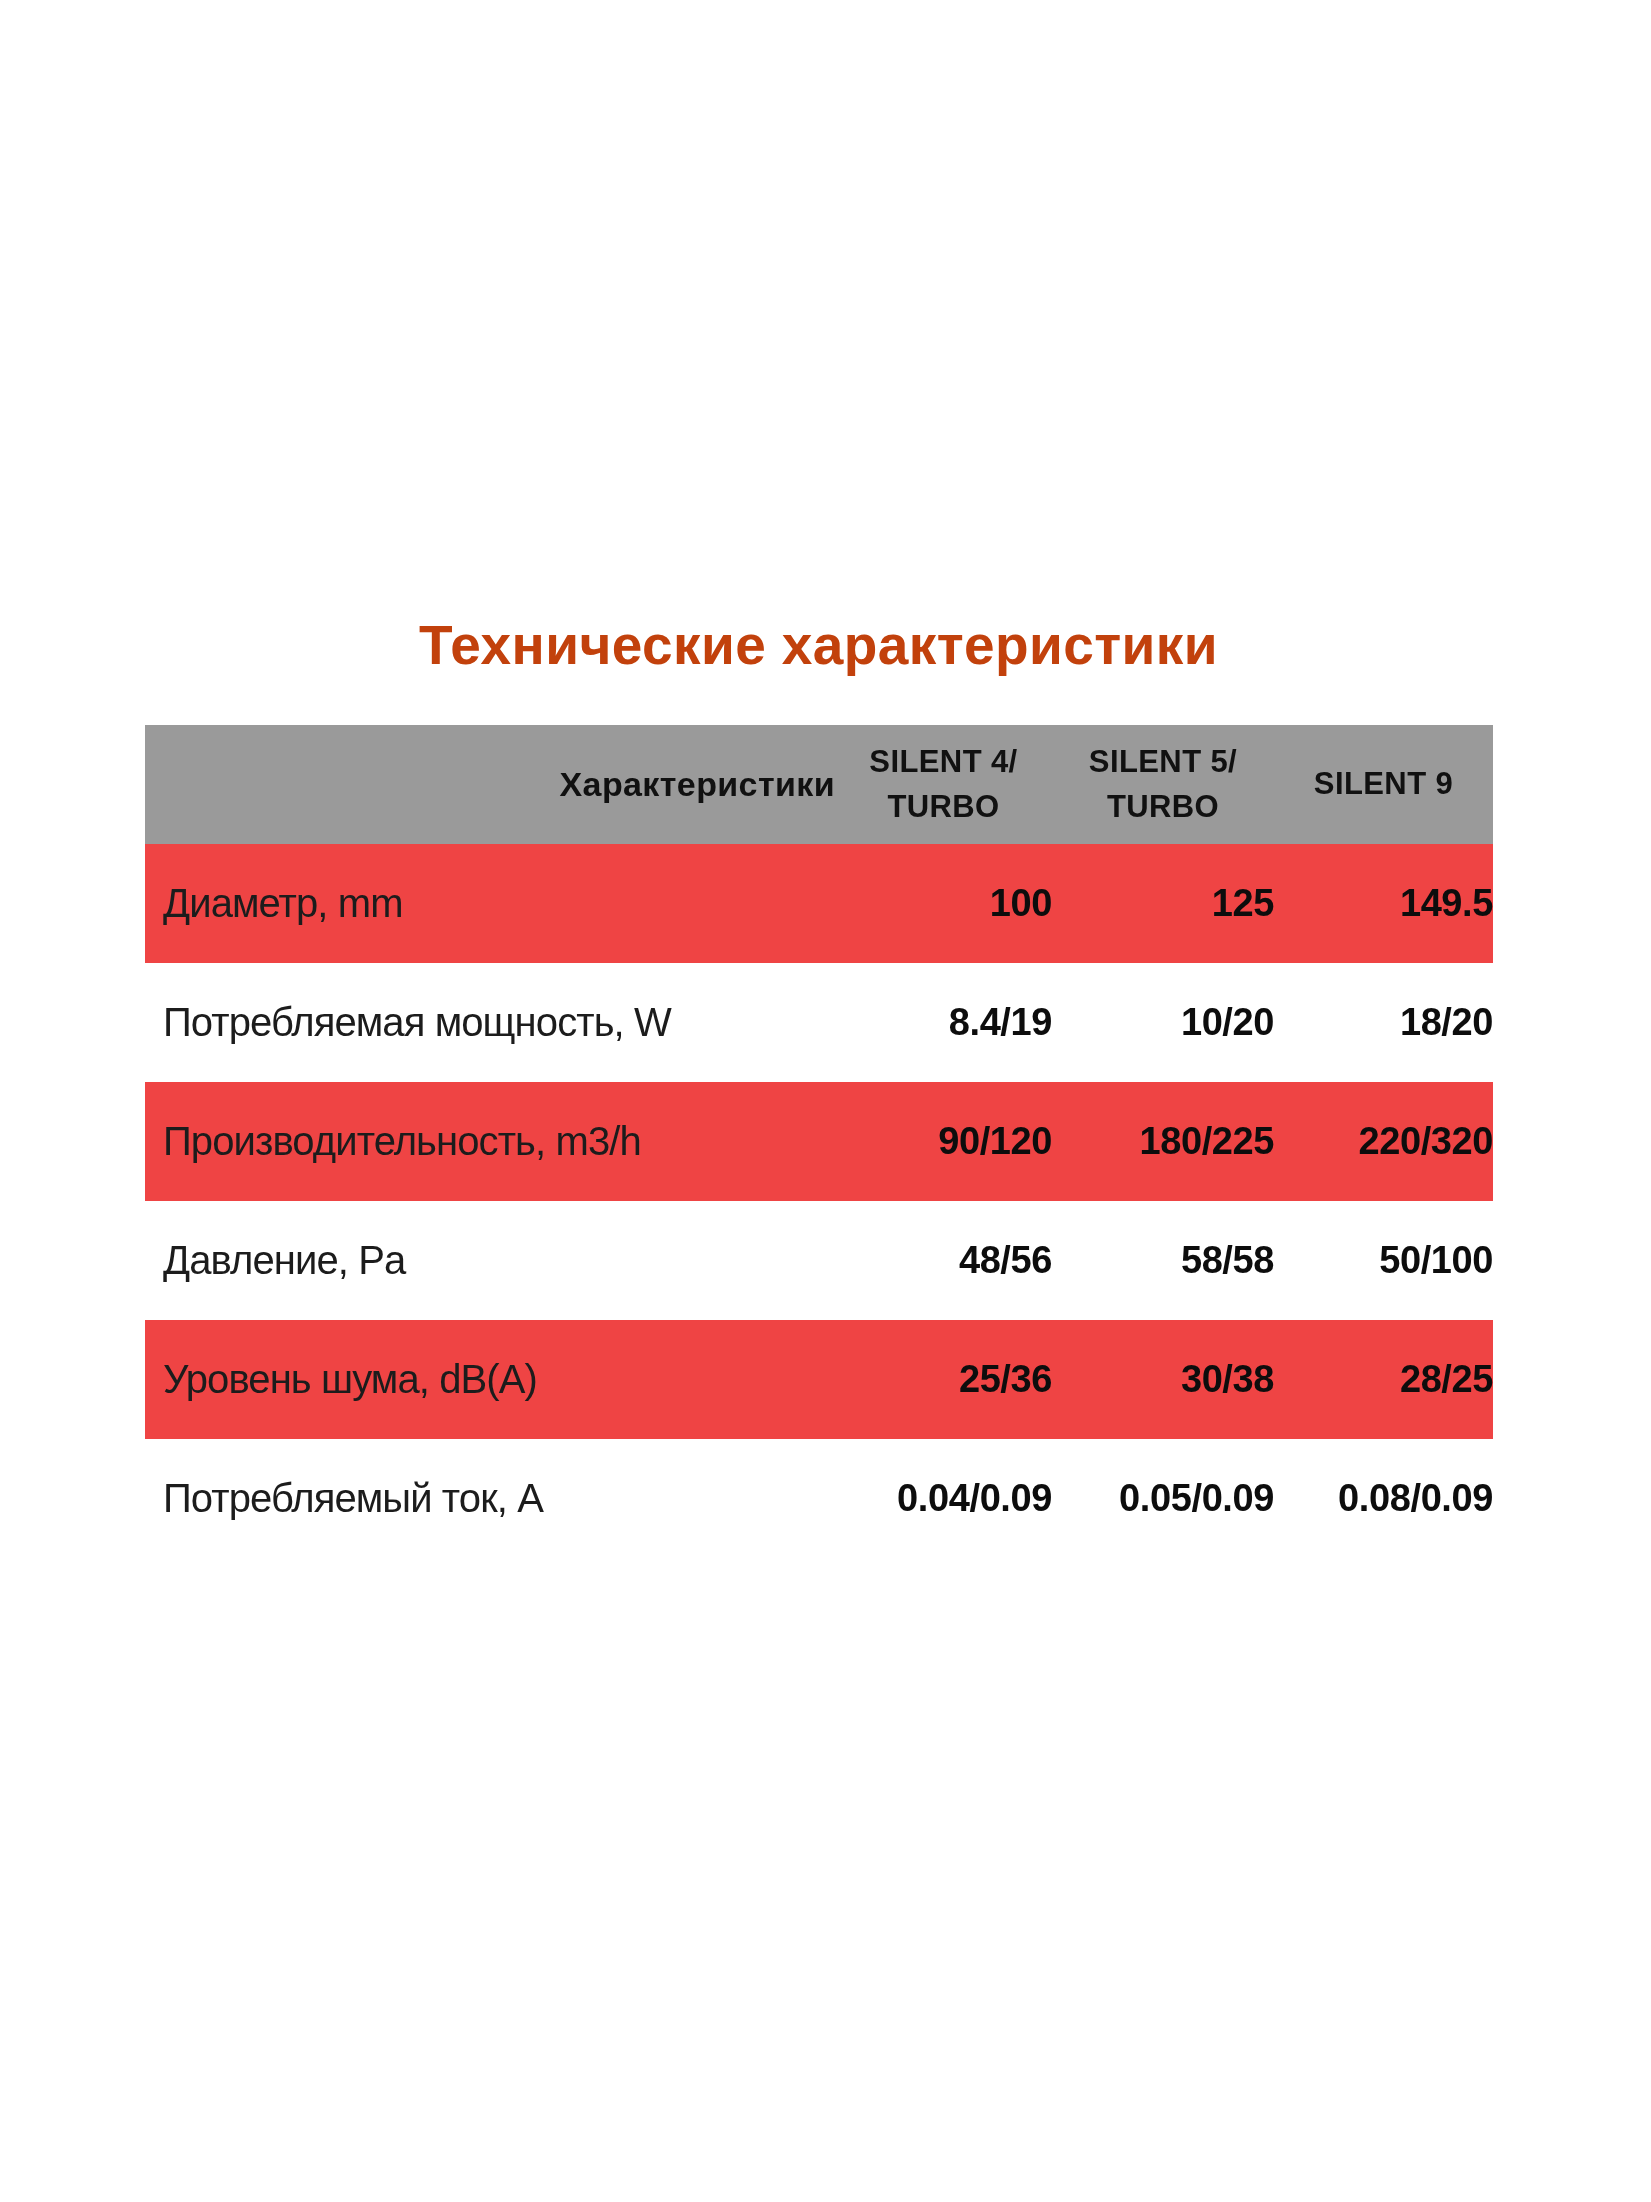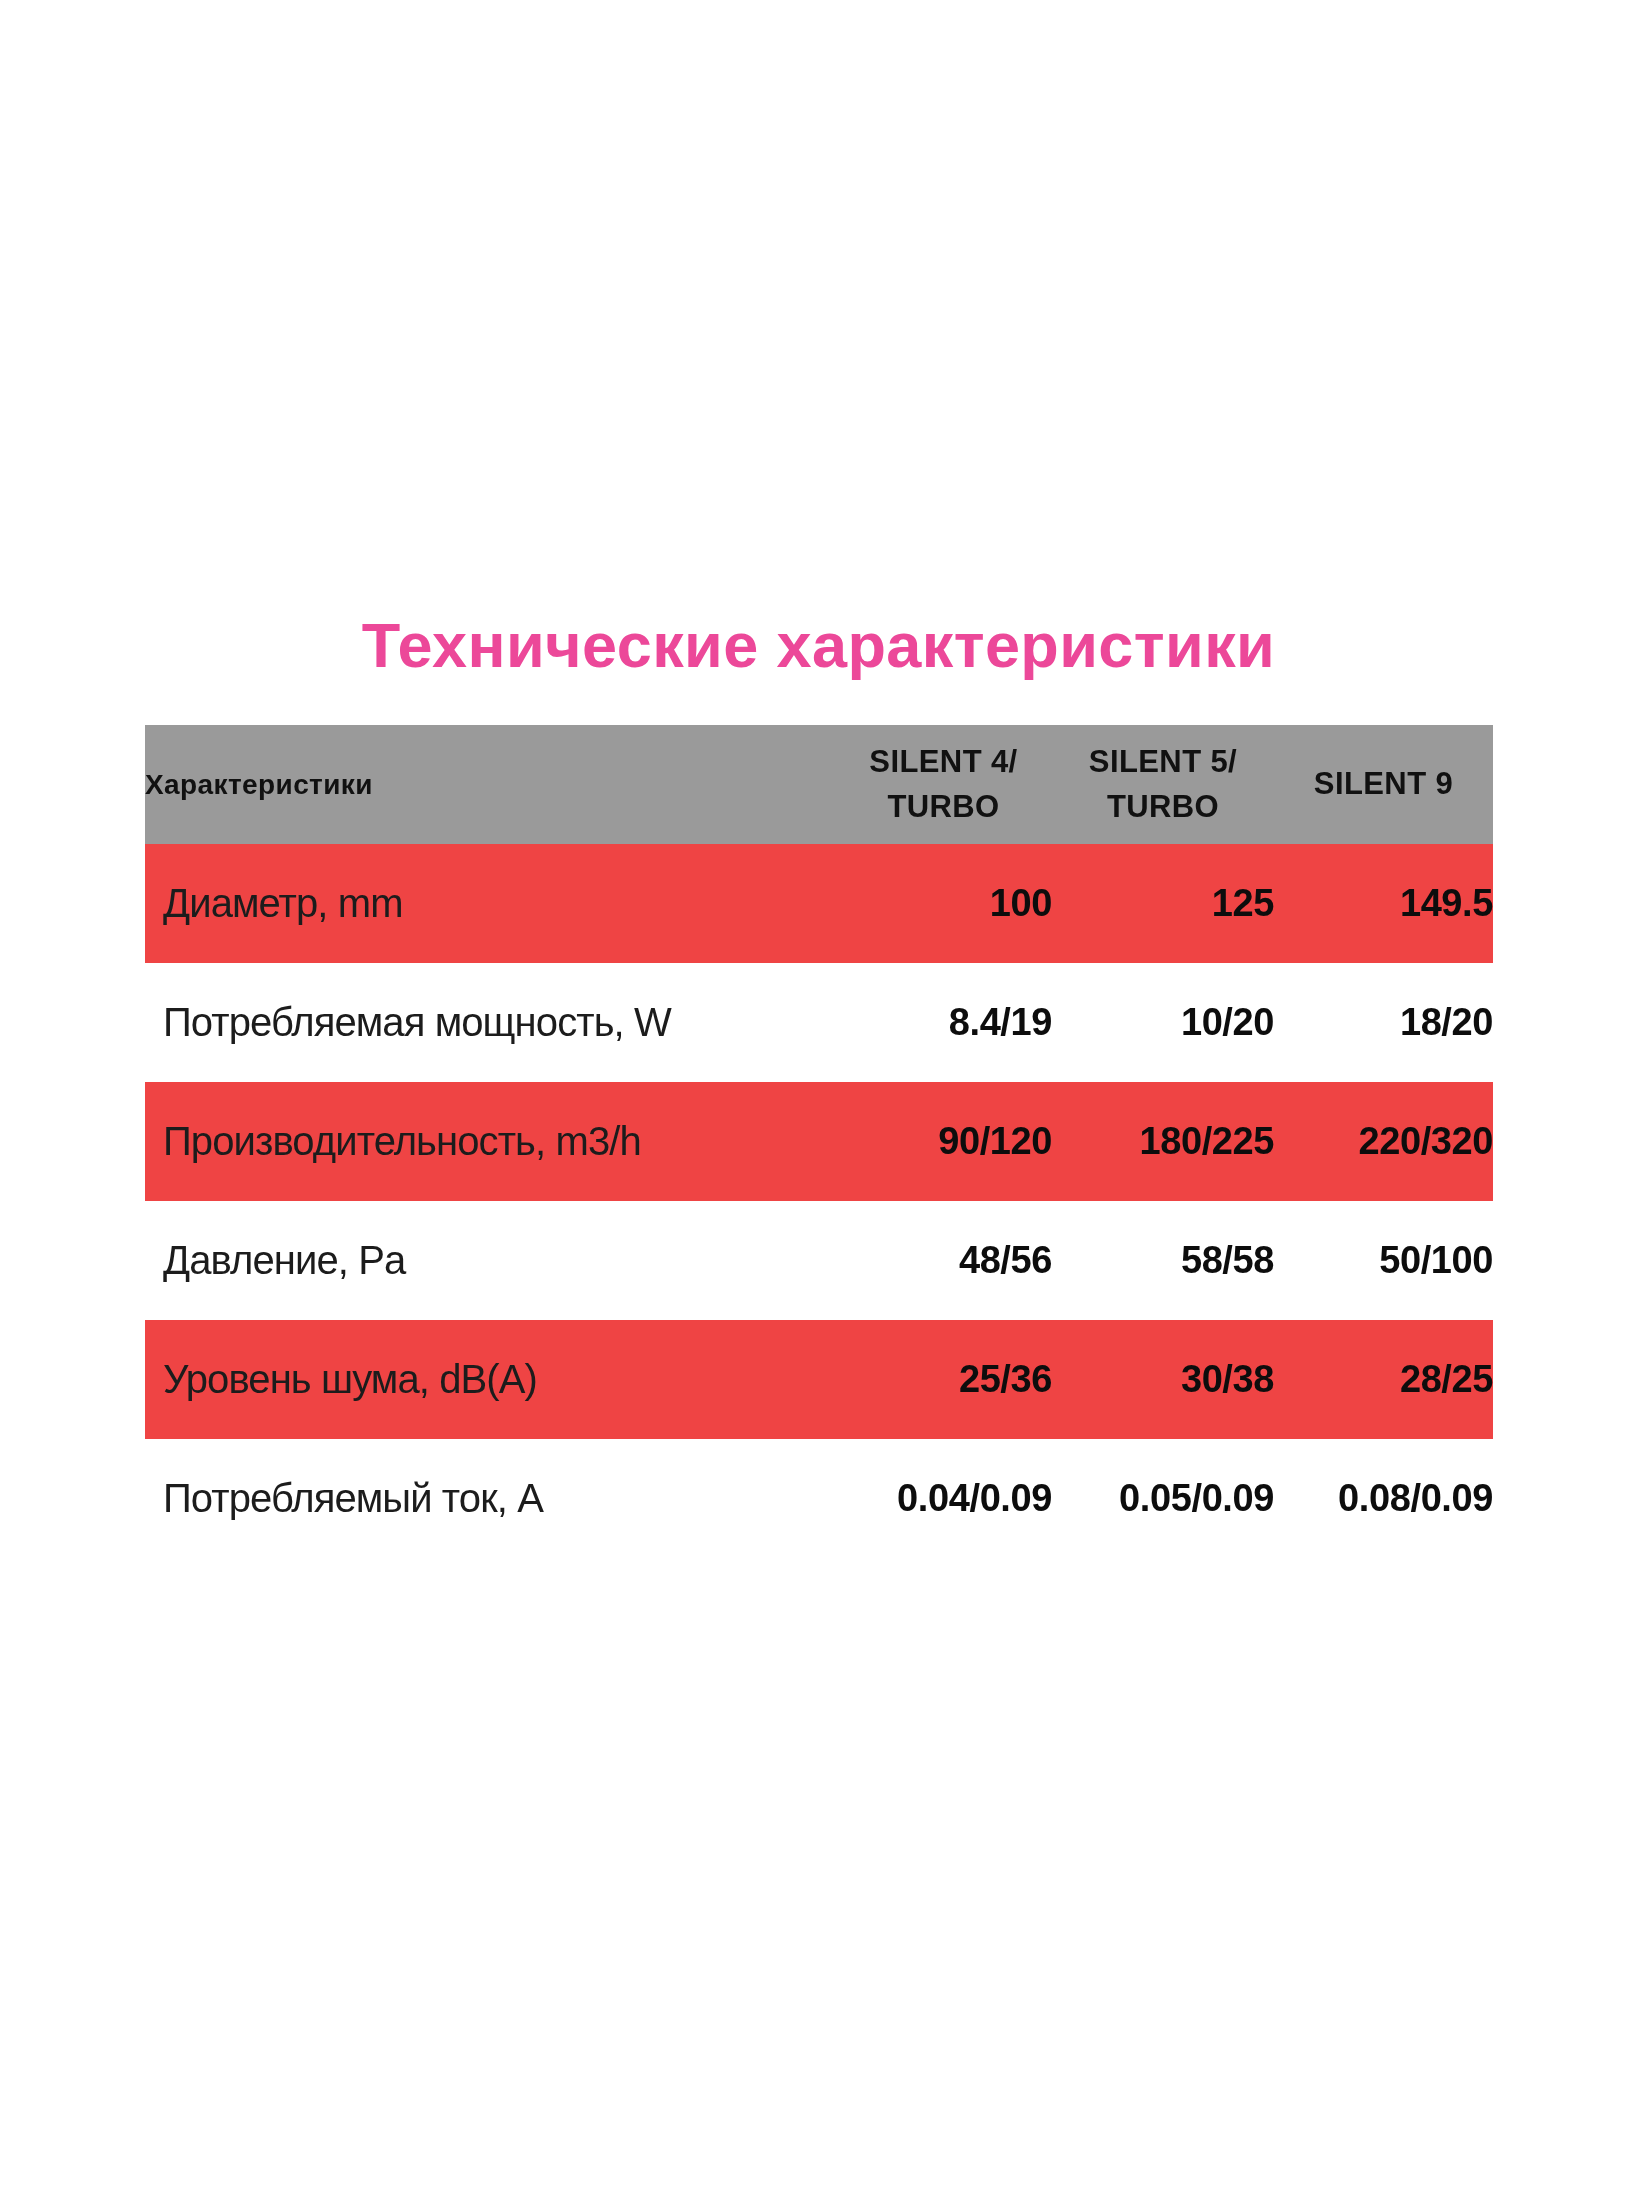--- a/index.html
+++ b/index.html
@@ -17,46 +17,46 @@
   }
   .content {
     position: absolute;
     left: 145px;
     top: 611px;
     width: 1347px;
   }
   .page-title {
     margin: 0 0 45px 0;
     text-align: center;
-    font-size: 63px;
+    font-size: 55px;
     line-height: 69px;
     font-weight: 700;
-    color: #ec4899;
+    color: #c2410c;
     letter-spacing: 0.4px;
   }
   table.spec-table {
     width: 1347px;
     border-collapse: collapse;
     table-layout: fixed;
   }
   .spec-table col.c-label  { width: 690px; }
   .spec-table col.c-m1     { width: 217px; }
   .spec-table col.c-m2     { width: 222px; }
   .spec-table col.c-m3     { width: 219px; }
   .spec-table tr { height: 119px; }
   .spec-table th, .spec-table td {
     padding: 0;
     vertical-align: middle;
     border: none;
   }
   thead tr { background: #9a9a9a; }
   th.h-label {
-    font-size: 28px;
+    font-size: 34px;
     font-weight: 700;
-    text-align: left;
+    text-align: right;
     color: #111111;
     letter-spacing: 0.4px;
   }
   th.h-model {
     font-size: 31px;
     font-weight: 700;
     text-align: center;
     color: #111111;
     line-height: 1.42;
     white-space: pre-line;

